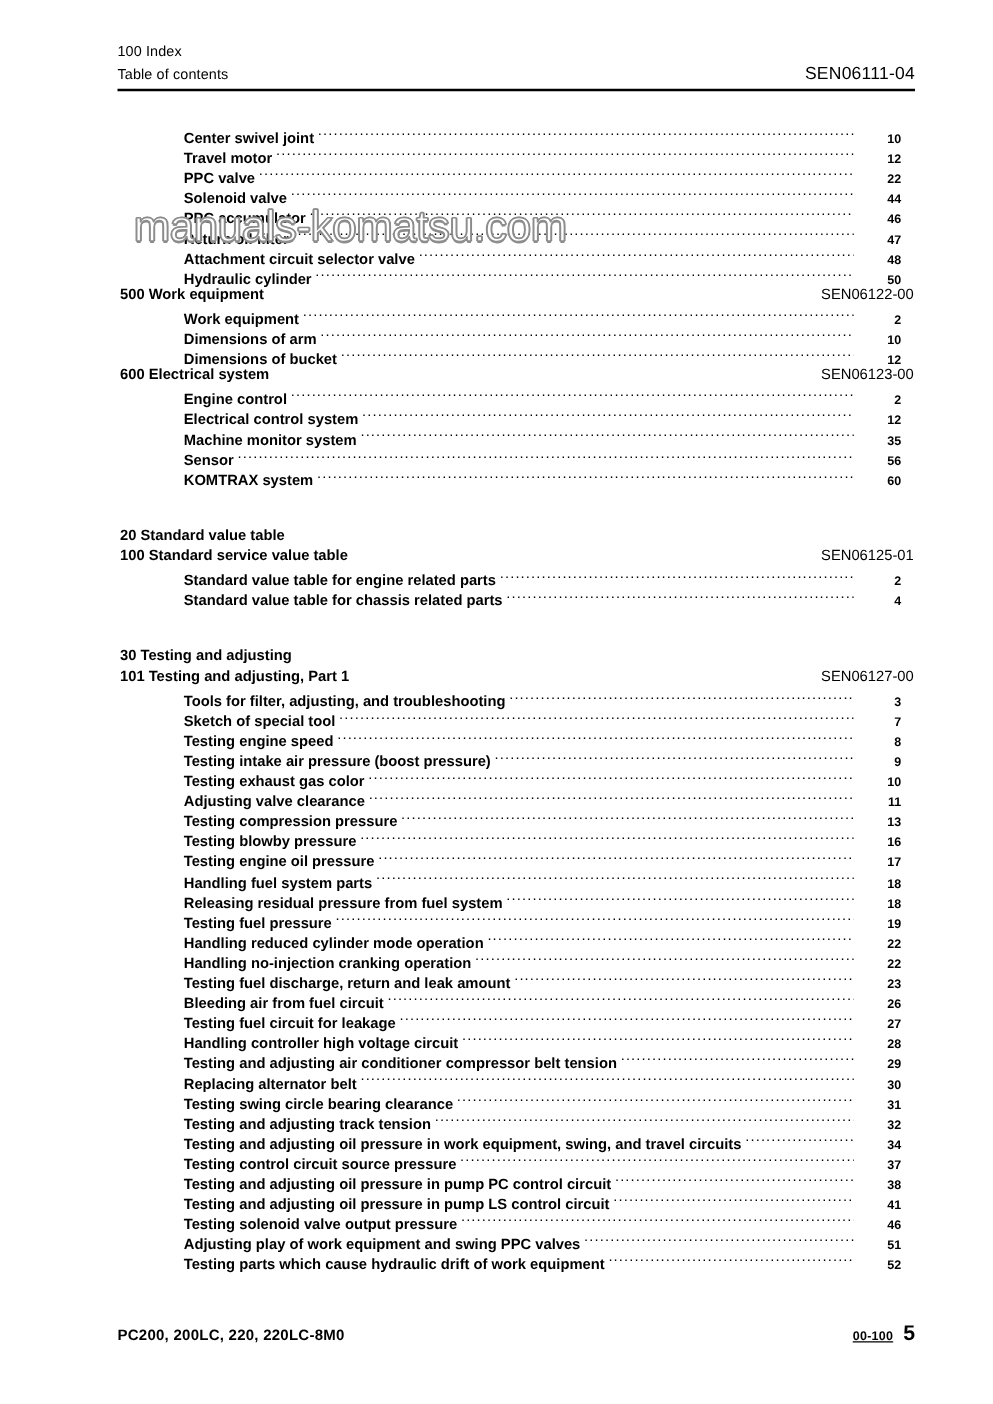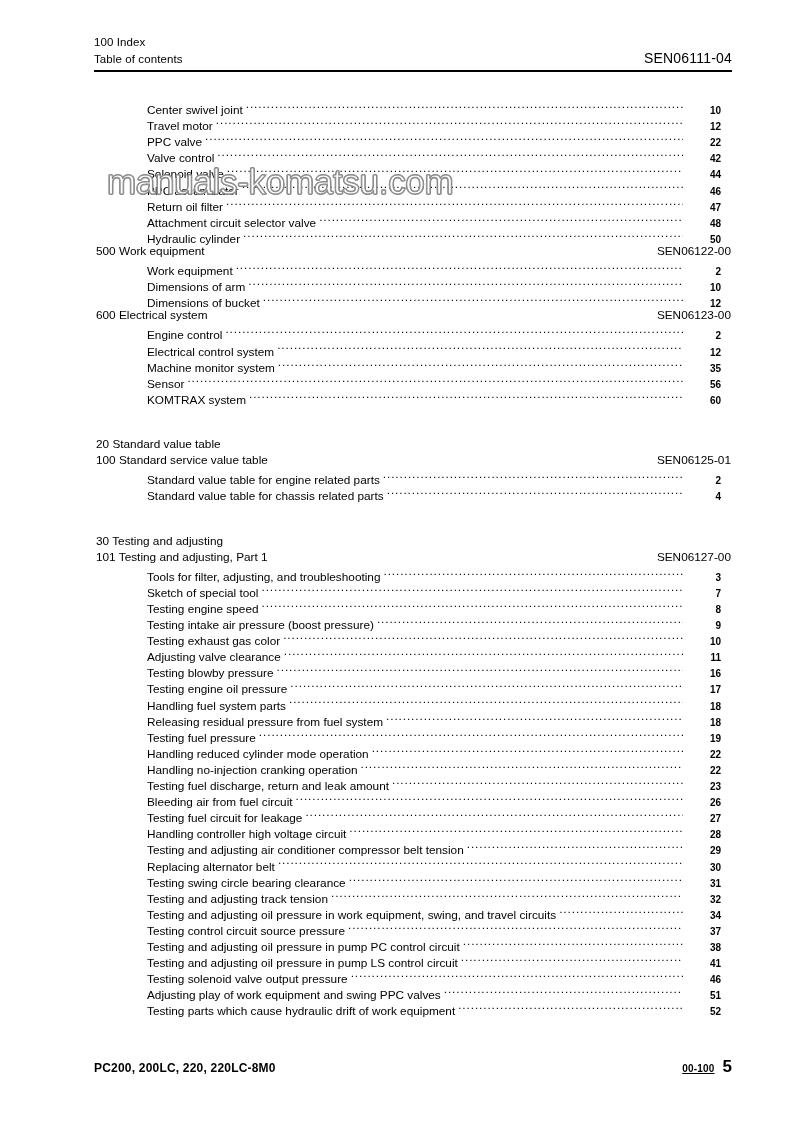--- a/index.html
+++ b/index.html
@@ -77,20 +77,21 @@
     padding-left: 2px;
     justify-content: space-between;
   }
   
   .row.entry {
     padding-left: 53px;
   }
 
   .label {
     flex: 0 0 auto;
+    font-weight: bold;
   }
   .leader {
     flex: 1 1 auto;
     position: relative;
     overflow: hidden;
     margin: 0 2px 0 3px;
     height: 16.1px;
   }
   .leader::after {
     content: "......................................................................................................................................................................................................................................................";
@@ -206,25 +207,20 @@
         <span class="label">Travel motor</span>
         <span class="leader"></span>
         <span class="pageno">12</span>
       </div>
       <div class="row entry">
         <span class="label">PPC valve</span>
         <span class="leader"></span>
         <span class="pageno">22</span>
       </div>
       <div class="row entry">
-        <span class="label">Valve control</span>
-        <span class="leader"></span>
-        <span class="pageno">42</span>
-      </div>
-      <div class="row entry">
         <span class="label">Solenoid valve</span>
         <span class="leader"></span>
         <span class="pageno">44</span>
       </div>
       <div class="row entry">
         <span class="label">PPC accumulator</span>
         <span class="leader"></span>
         <span class="pageno">46</span>
       </div>
       <div class="row entry">
@@ -340,20 +336,25 @@
       </div>
       <div class="row entry">
         <span class="label">Testing exhaust gas color</span>
         <span class="leader"></span>
         <span class="pageno">10</span>
       </div>
       <div class="row entry">
         <span class="label">Adjusting valve clearance</span>
         <span class="leader"></span>
         <span class="pageno">11</span>
+      </div>
+      <div class="row entry">
+        <span class="label">Testing compression pressure</span>
+        <span class="leader"></span>
+        <span class="pageno">13</span>
       </div>
       <div class="row entry">
         <span class="label">Testing blowby pressure</span>
         <span class="leader"></span>
         <span class="pageno">16</span>
       </div>
       <div class="row entry">
         <span class="label">Testing engine oil pressure</span>
         <span class="leader"></span>
         <span class="pageno">17</span>

